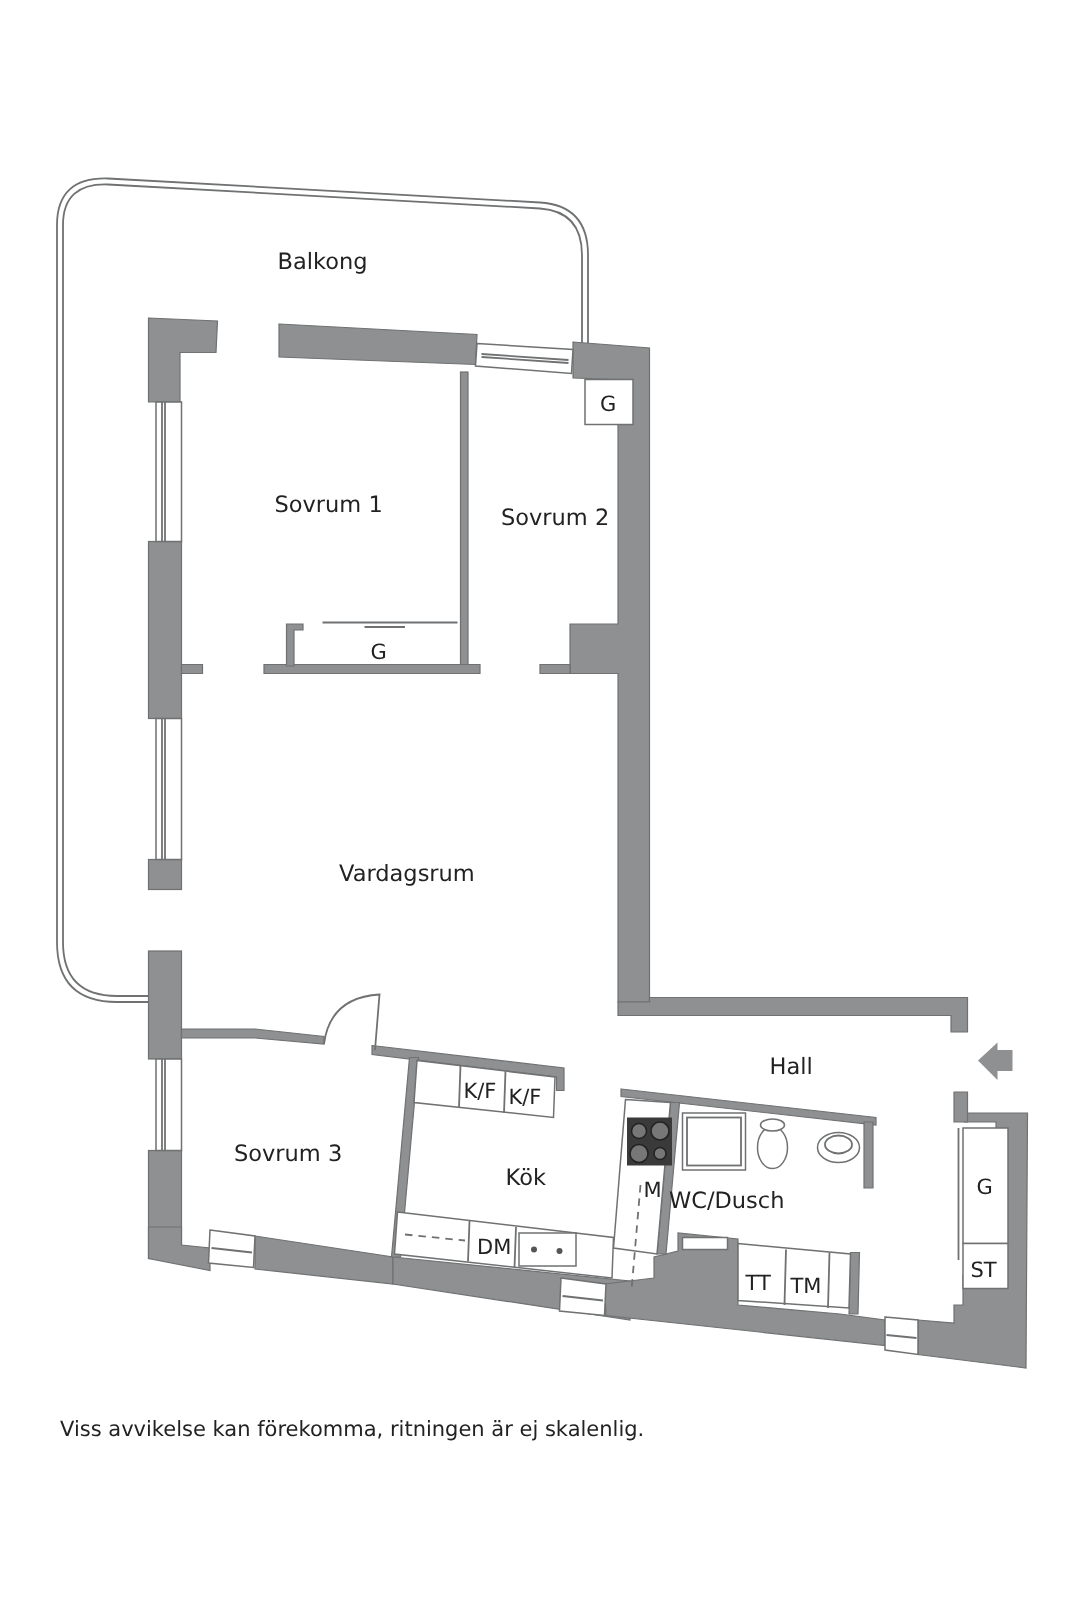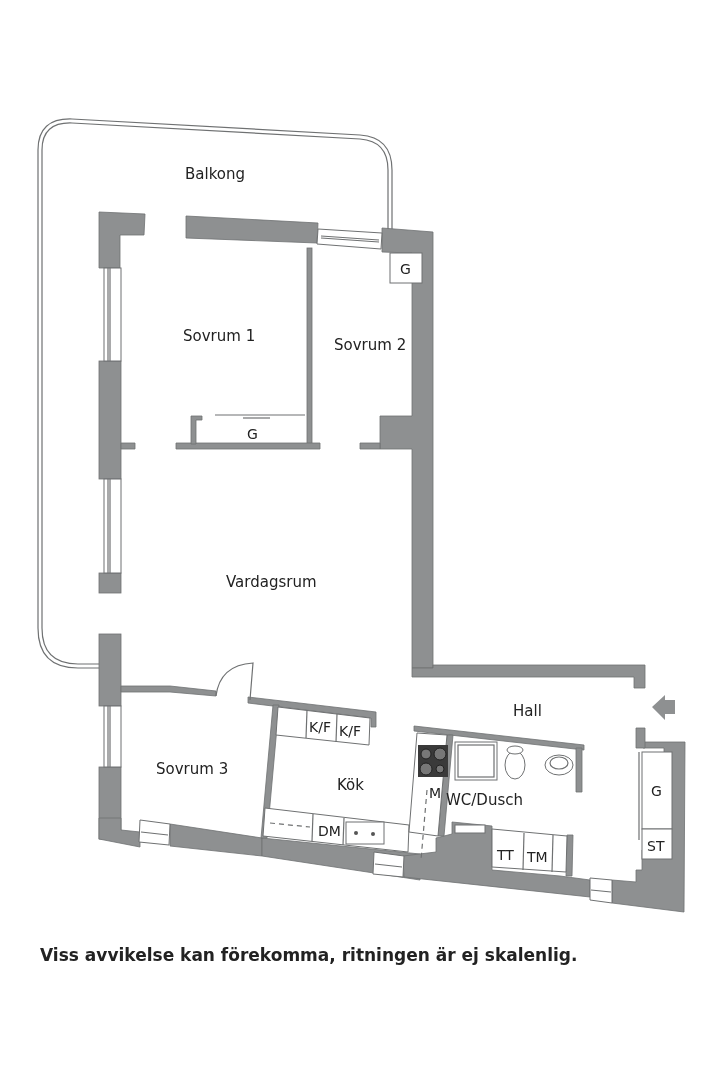--- a/index.html
+++ b/index.html
@@ -3,21 +3,21 @@
 <meta charset="utf-8">
 <style>
   html, body { margin:0; padding:0; background:#ffffff; }
   body { width:720px; height:1080px; position:relative; overflow:hidden; font-family:"DejaVu Sans", sans-serif; }
   #plan { position:absolute; left:0; top:0; width:720px; height:1080px; }
   .wall { fill:#8e9091; stroke:#6f7172; stroke-width:0.8; }
   .thin { fill:none; stroke:#6f7172; stroke-width:1.2; }
   .fix { fill:#ffffff; stroke:#6f7172; stroke-width:1; }
   .lbl { font-family:"DejaVu Sans", sans-serif; font-size:15px; fill:#222; }
   .lbl-sm { font-family:"DejaVu Sans", sans-serif; font-size:14px; fill:#222; }
-  .note { position:absolute; left:40px; top:945px; font-size:17px; color:#222; font-family:"DejaVu Sans", sans-serif;font-weight:bold; }
+  .note { position:absolute; left:40px; top:945px; font-size:14px; color:#222; font-family:"DejaVu Sans", sans-serif; }
 </style>
 </head>
 <body>
 
 <svg id="plan" viewBox="0 0 720 1080" xmlns="http://www.w3.org/2000/svg">
 
   <g>
     <path class="thin" d="M100,668 L78,668 Q38,668 38,628 L38,150 Q38,118 72,119 L360,135 Q392,137 392,170 L392,232"></path>
     <path class="thin" d="M100,664 L78,664 Q42,664 42,628 L42,150 Q42,122 72,123 L360,139 Q388,141 388,170 L388,232"></path>
   </g>

